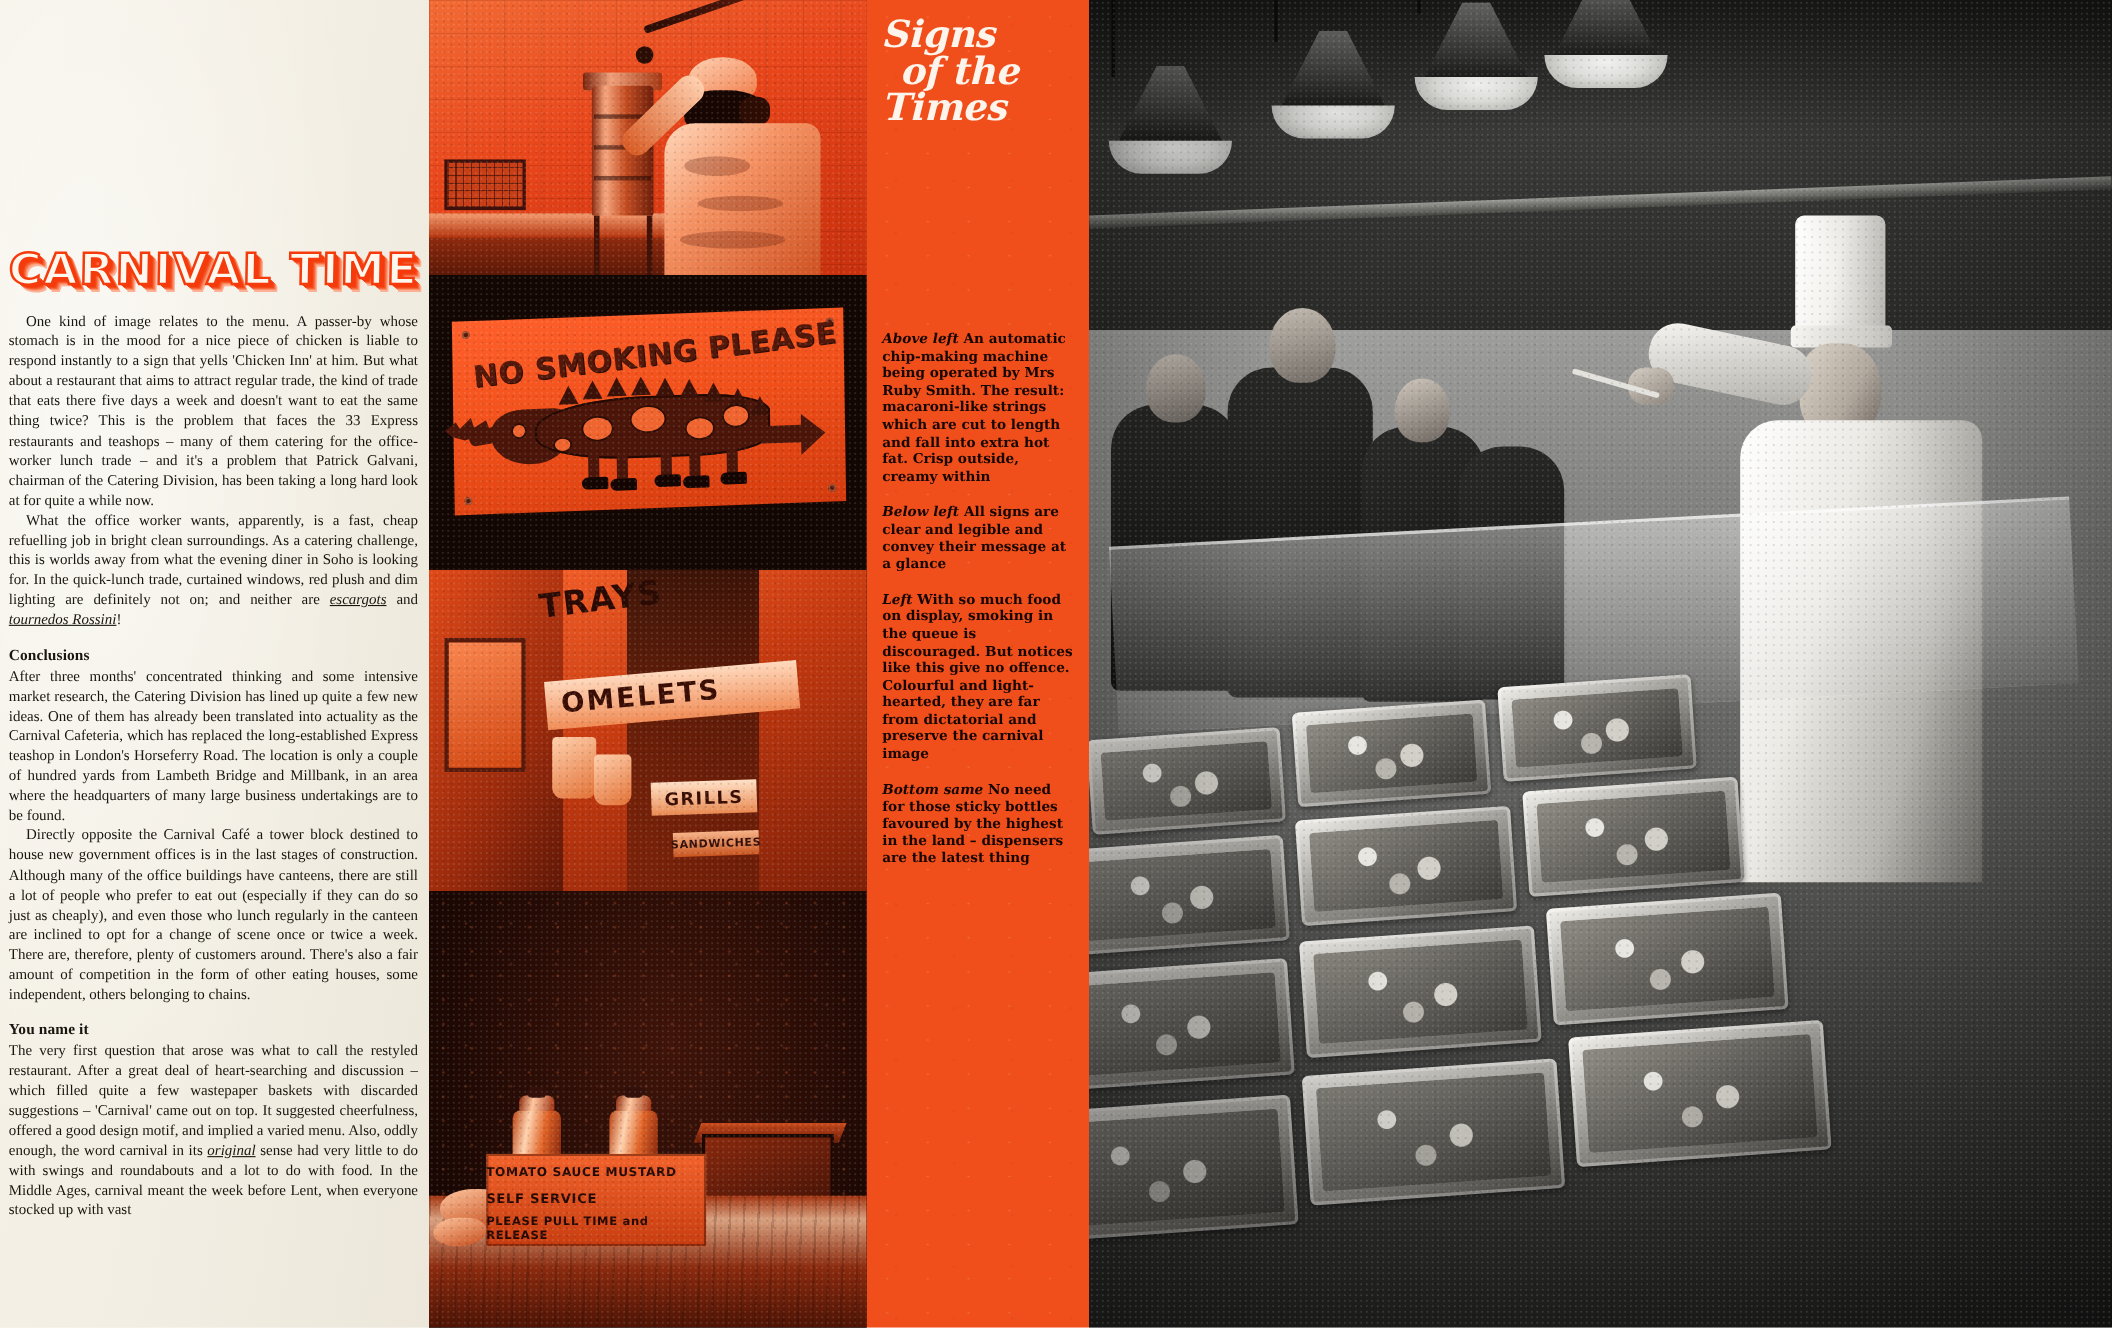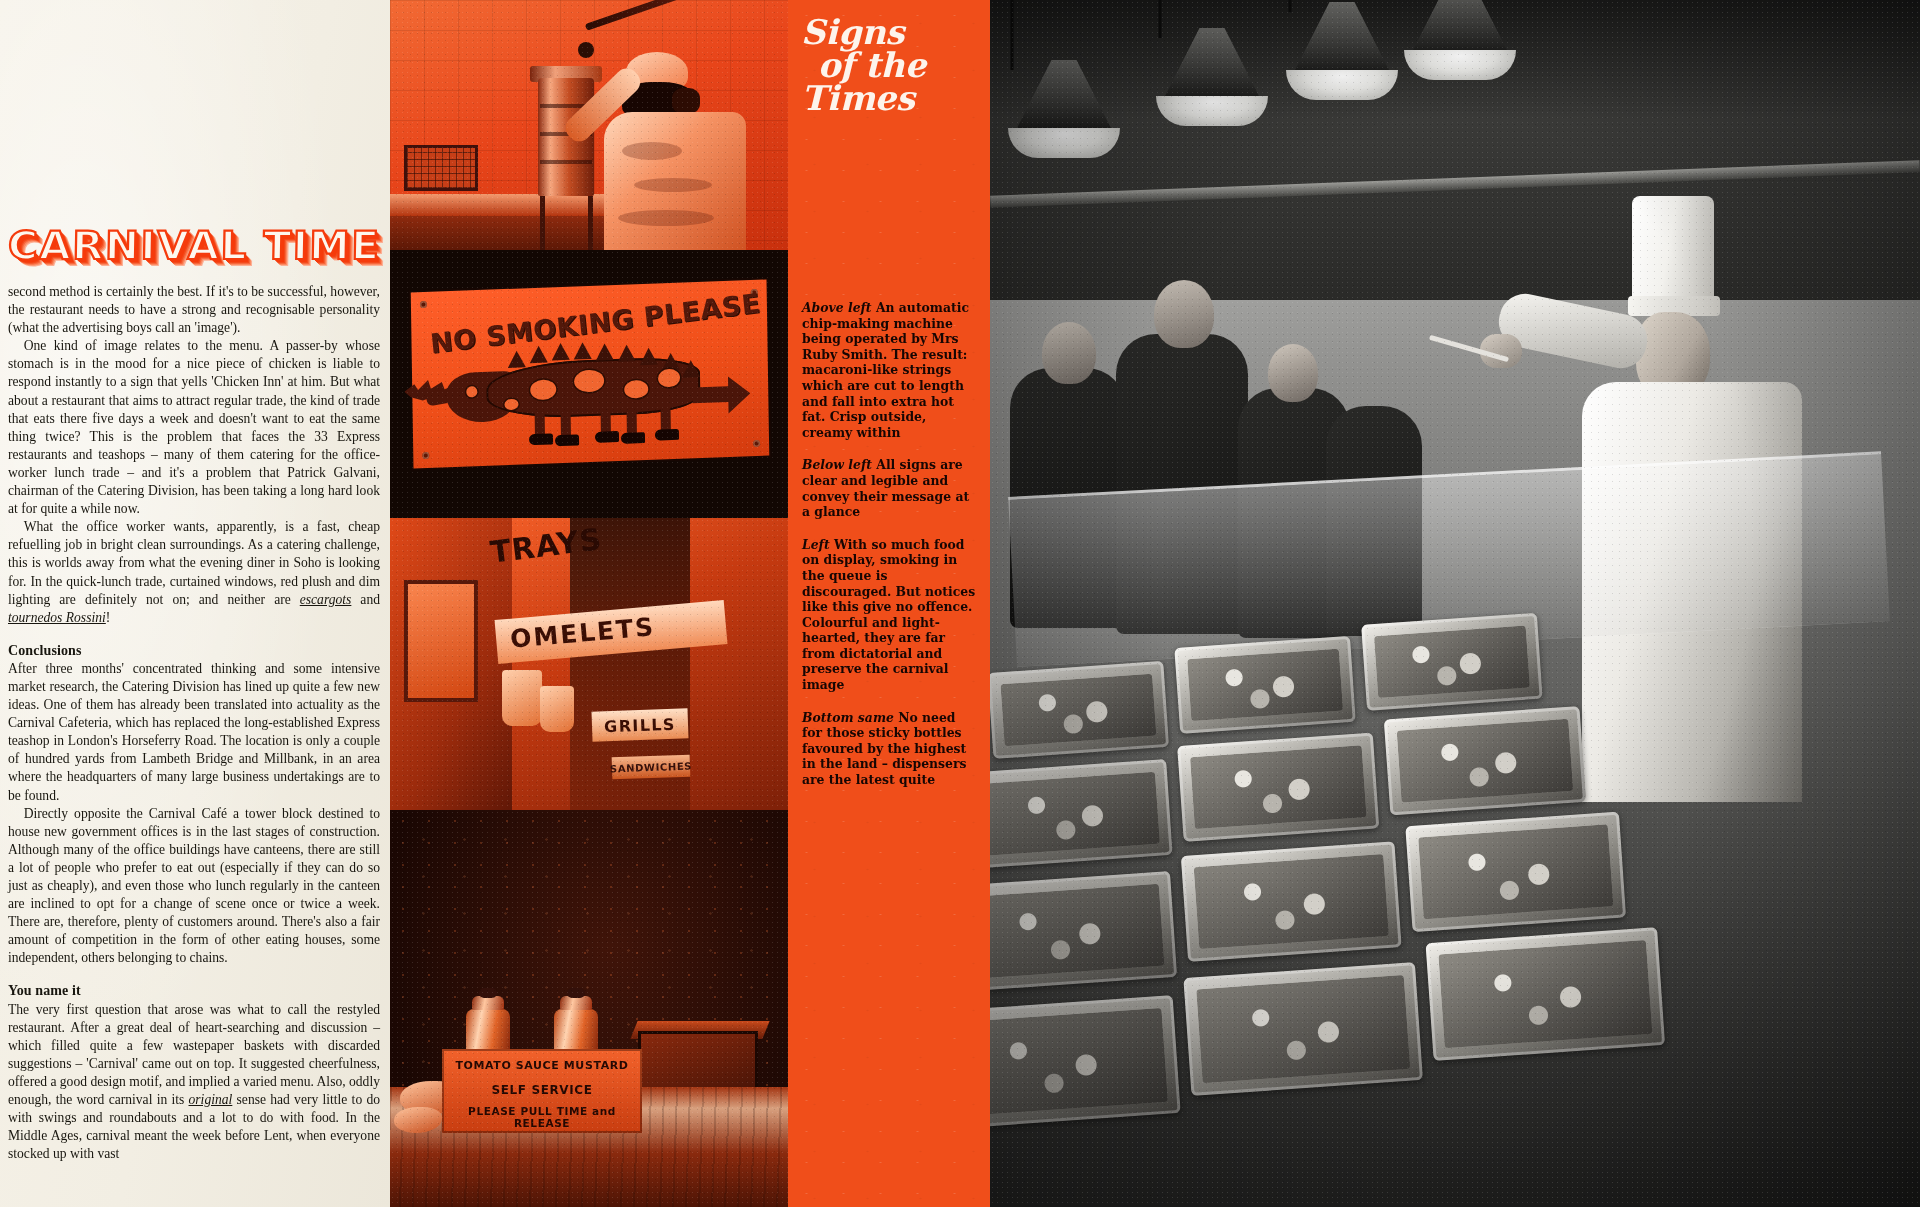--- a/index.html
+++ b/index.html
@@ -270,21 +270,21 @@
   .wood-grain {
     position: absolute; inset: 0;
     background: repeating-linear-gradient(92deg, rgba(30,8,2,.18) 0 2px, transparent 2px 13px);
   }
   .dispenser-board {
     position: absolute; left: 52px; bottom: 74px; width: 200px; height: 84px;
     background: linear-gradient(180deg,#f2622b,#c83d10);
     box-shadow: inset 0 0 0 2px rgba(40,10,3,.4);
   }
   .db-text {
-    position: absolute; left: 0; right: 0; text-align: center;
+    position: absolute; left: 0; right: 0; 
     font-family: "DejaVu Sans", sans-serif; font-weight: 700;
     color: #240802; letter-spacing: .6px;
   }
   .pump {
     position: absolute; width: 44px; height: 58px;
     background: linear-gradient(100deg,#b9400f 0%,#ffd3b0 30%,#e06327 60%,#7a1f08 100%);
     border-radius: 8px 8px 4px 4px;
   }
   .pump-cap {
     position: absolute; top: -13px; left: 6px; width: 32px; height: 14px;
@@ -476,21 +476,20 @@
 <div class="spread">
 
   <div class="text-col">
     <div class="paper-tint"></div>
 
     <div class="headline-wrap">
       <div class="headline">CARNIVAL TIME</div>
     </div>
 
     <div class="body-text">
-      <p class="first">second method is certainly the best. If it's to be successful, however, the restaurant needs to have a strong and recognisable personality (what the advertising boys call an 'image').</p>
       <p>One kind of image relates to the menu. A passer-by whose stomach is in the mood for a nice piece of chicken is liable to respond instantly to a sign that yells 'Chicken Inn' at him. But what about a restaurant that aims to attract regular trade, the kind of trade that eats there five days a week and doesn't want to eat the same thing twice? This is the problem that faces the 33 Express restaurants and teashops – many of them catering for the office-worker lunch trade – and it's a problem that Patrick Galvani, chairman of the Catering Division, has been taking a long hard look at for quite a while now.</p>
       <p>
         <span>What the office worker wants, apparently, is a fast, cheap refuelling job in bright clean surroundings. As a catering challenge, this is worlds away from what the evening diner in Soho is looking for. In the quick-lunch trade, curtained windows, red plush and dim lighting are definitely not on; and neither are </span><i>escargots</i><span> and </span><i>tournedos Rossini</i><span>!</span>
       </p>
 
       <h3>Conclusions</h3>
       <p class="after-head">After three months' concentrated thinking and some intensive market research, the Catering Division has lined up quite a few new ideas. One of them has already been translated into actuality as the Carnival Cafeteria, which has replaced the long-established Express teashop in London's Horseferry Road. The location is only a couple of hundred yards from Lambeth Bridge and Millbank, in an area where the headquarters of many large business undertakings are to be found.</p>
       <p>Directly opposite the Carnival Café a tower block destined to house new government offices is in the last stages of construction. Although many of the office buildings have canteens, there are still a lot of people who prefer to eat out (especially if they can do so just as cheaply), and even those who lunch regularly in the canteen are inclined to opt for a change of scene once or twice a week. There are, therefore, plenty of customers around. There's also a fair amount of competition in the form of other eating houses, some independent, others belonging to chains.</p>
 
       <h3>You name it</h3>
@@ -622,21 +621,21 @@
     <div class="sot-title">
       <div class="l1">Signs</div>
       <div class="l2">of the</div>
       <div class="l3">Times</div>
     </div>
 
     <div class="caps">
       <div class="cap"><span class="lead">Above left</span><span> An automatic chip-making machine being operated by Mrs Ruby Smith. The result: macaroni-like strings which are cut to length and fall into extra hot fat. Crisp outside, creamy within</span></div>
       <div class="cap"><span class="lead">Below left</span><span> All signs are clear and legible and convey their message at a glance</span></div>
       <div class="cap"><span class="lead">Left</span><span> With so much food on display, smoking in the queue is discouraged. But notices like this give no offence. Colourful and light-hearted, they are far from dictatorial and preserve the carnival image</span></div>
-      <div class="cap"><span class="lead">Bottom same</span><span> No need for those sticky bottles favoured by the highest in the land – dispensers are the latest quite</span></div>
+      <div class="cap"><span class="lead">Bottom same</span><span> No need for those sticky bottles favoured by the highest in the land – dispensers are the latest thing</span></div>
     </div>
 
   </div>
 
   <div class="bw-photo">
     <div class="bw-ceiling"></div>
 
     <div class="lamp" style="left:22px; top:60px;">
       <div class="cord"></div>
       <div class="shade"></div>

